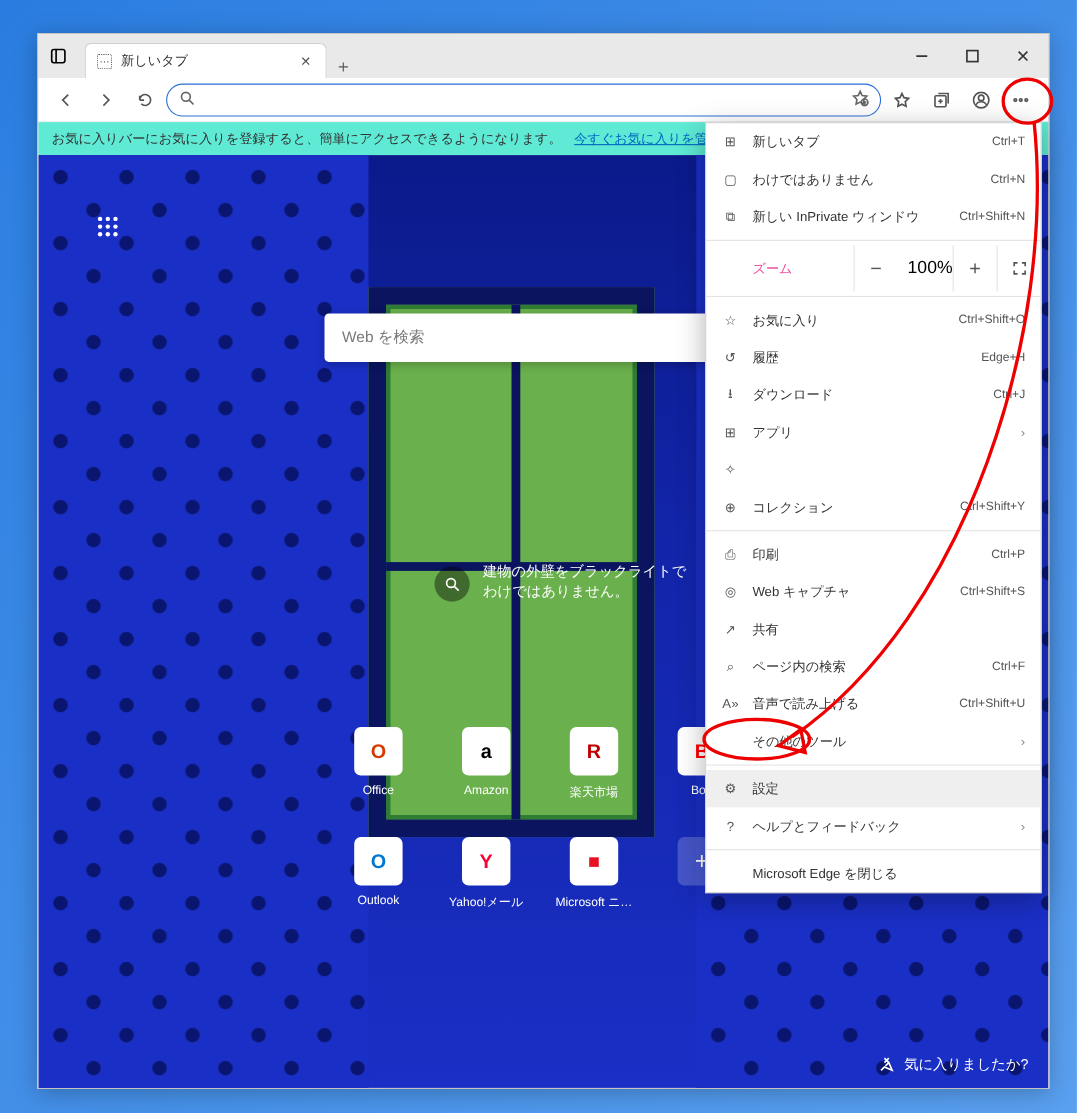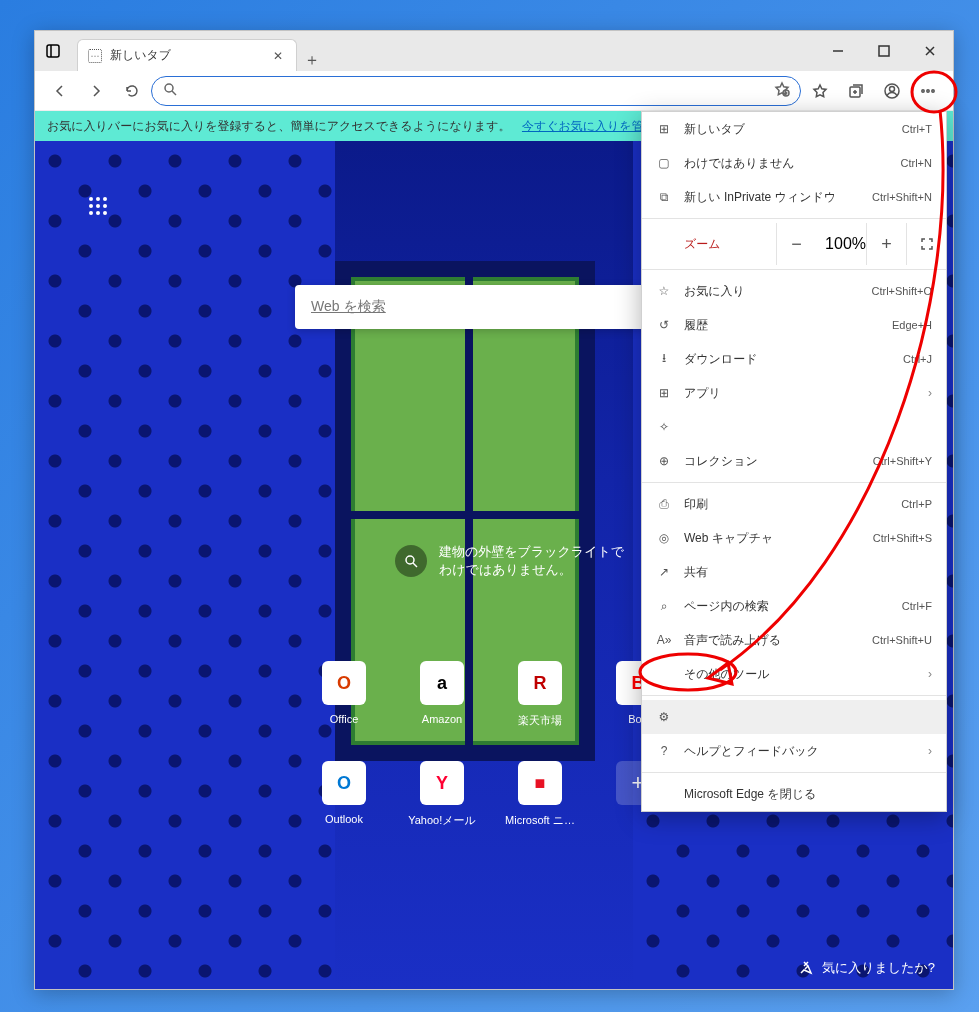--- a/index.html
+++ b/index.html
@@ -29,38 +29,38 @@
   .window-frame::after{content:""; position:absolute; top:0; bottom:0; left:50%; width:8px; background:#0a145f;}
   .blue-pattern{position:absolute; left:0; top:0; width:300px; height:100%; background:
     radial-gradient(circle at 20px 20px, #0a1570 6px, transparent 7px),
     radial-gradient(circle at 50px 50px, #0a1570 6px, transparent 7px),
     #1a2fc5; background-size:60px 60px;}
   .blue-pattern.right{left:auto; right:0; width:320px;}
   .apps-grid-btn{position:absolute; left:54px; top:56px; width:20px; height:20px; color:#fff;}
   .dots9{display:grid; grid-template-columns:repeat(3,4px); grid-template-rows:repeat(3,4px); gap:3px;}
   .dots9 span{width:4px;height:4px;background:#fff;border-radius:50%;}
   .search-box{position:absolute; left:260px; top:144px; width:400px; height:44px; background:#fff; border-radius:4px; display:flex; align-items:center; padding:0 16px; box-shadow:0 2px 8px rgba(0,0,0,.2);}
-  .search-box-text{color:#777; font-size:14px;text-decoration:underline;}
-  .caption{position:absolute; left:360px; top:370px; display:flex; align-items:center; gap:12px; color:#fff; font-size:13px;margin-top:32px;}
+  .search-box-text{color:#777; font-size:14px;}
+  .caption{position:absolute; left:360px; top:370px; display:flex; align-items:flex-end; gap:12px; color:#fff; font-size:13px;}
   .caption-icon{width:32px;height:32px;background:rgba(0,0,0,.4); border-radius:50%; display:flex;align-items:center;justify-content:center;}
   .quick-links{position:absolute; left:260px; top:520px; display:grid; grid-template-columns:repeat(4,98px); grid-template-rows:repeat(2,100px); gap:0;}
   .ql{display:flex; flex-direction:column; align-items:center; gap:8px; color:#fff; font-size:11px;}
   .ql-tile{width:44px;height:44px;background:#fff;border-radius:6px;display:flex;align-items:center;justify-content:center;font-weight:bold;font-size:18px;}
   .ql-add .ql-tile{background:rgba(255,255,255,.2); color:#fff; font-size:22px; font-weight:normal;}
   .like-prompt{position:absolute; right:18px; bottom:12px; color:#fff; font-size:13px; display:flex; align-items:center; gap:8px;}
   
   .dropdown{position:absolute; right:6px; top:80px; width:306px; background:#fff; box-shadow:0 6px 24px rgba(0,0,0,.3); border:1px solid #d0d0d0; z-index:20;}
   .menu-item{display:flex; align-items:center; height:34px; padding:0 14px; gap:12px; font-size:12px; color:#333;}
   .menu-item.highlight{background:#efefef;}
   .menu-icon{width:16px; color:#555; display:flex; justify-content:center;}
   .menu-label{flex:1;}
   .menu-shortcut{color:#555; font-size:11px;}
   .menu-sep{height:1px; background:#e3e3e3; margin:4px 0;}
   .zoom-row{display:flex; align-items:center; height:42px;}
-  .zoom-row .zoom-label{flex:1; padding-left:42px; color:#b91c1c;}
+  .zoom-row .zoom-label{flex:1; padding-left:42px; color:#ec4899;}
   .zoom-btn{width:40px; display:flex; align-items:center; justify-content:center; font-size:18px; color:#555; border-left:1px solid #e3e3e3; height:100%;}
   .zoom-val{width:50px; text-align:right; font-size:16px;}
   .chevron{color:#888; font-size:12px;}
   
   .annot{position:absolute; pointer-events:none; z-index:40;}
   svg.icon{width:16px;height:16px;stroke:currentColor;fill:none;stroke-width:1.5;}
 </style>
 </head>
 <body>
 
@@ -323,20 +323,21 @@
         <span class="menu-shortcut">Ctrl+Shift+U</span>
       </div>
       <div class="menu-item">
         <span class="menu-icon"></span>
         <span class="menu-label">その他のツール</span>
         <span class="chevron">›</span>
       </div>
       <div class="menu-sep"></div>
       <div class="menu-item highlight">
         <span class="menu-icon">⚙</span>
+        <span class="menu-label">設定</span>
       </div>
       <div class="menu-item">
         <span class="menu-icon">?</span>
         <span class="menu-label">ヘルプとフィードバック</span>
         <span class="chevron">›</span>
       </div>
       <div class="menu-sep"></div>
       <div class="menu-item">
         <span class="menu-icon"></span>
         <span class="menu-label">Microsoft Edge を閉じる</span>

